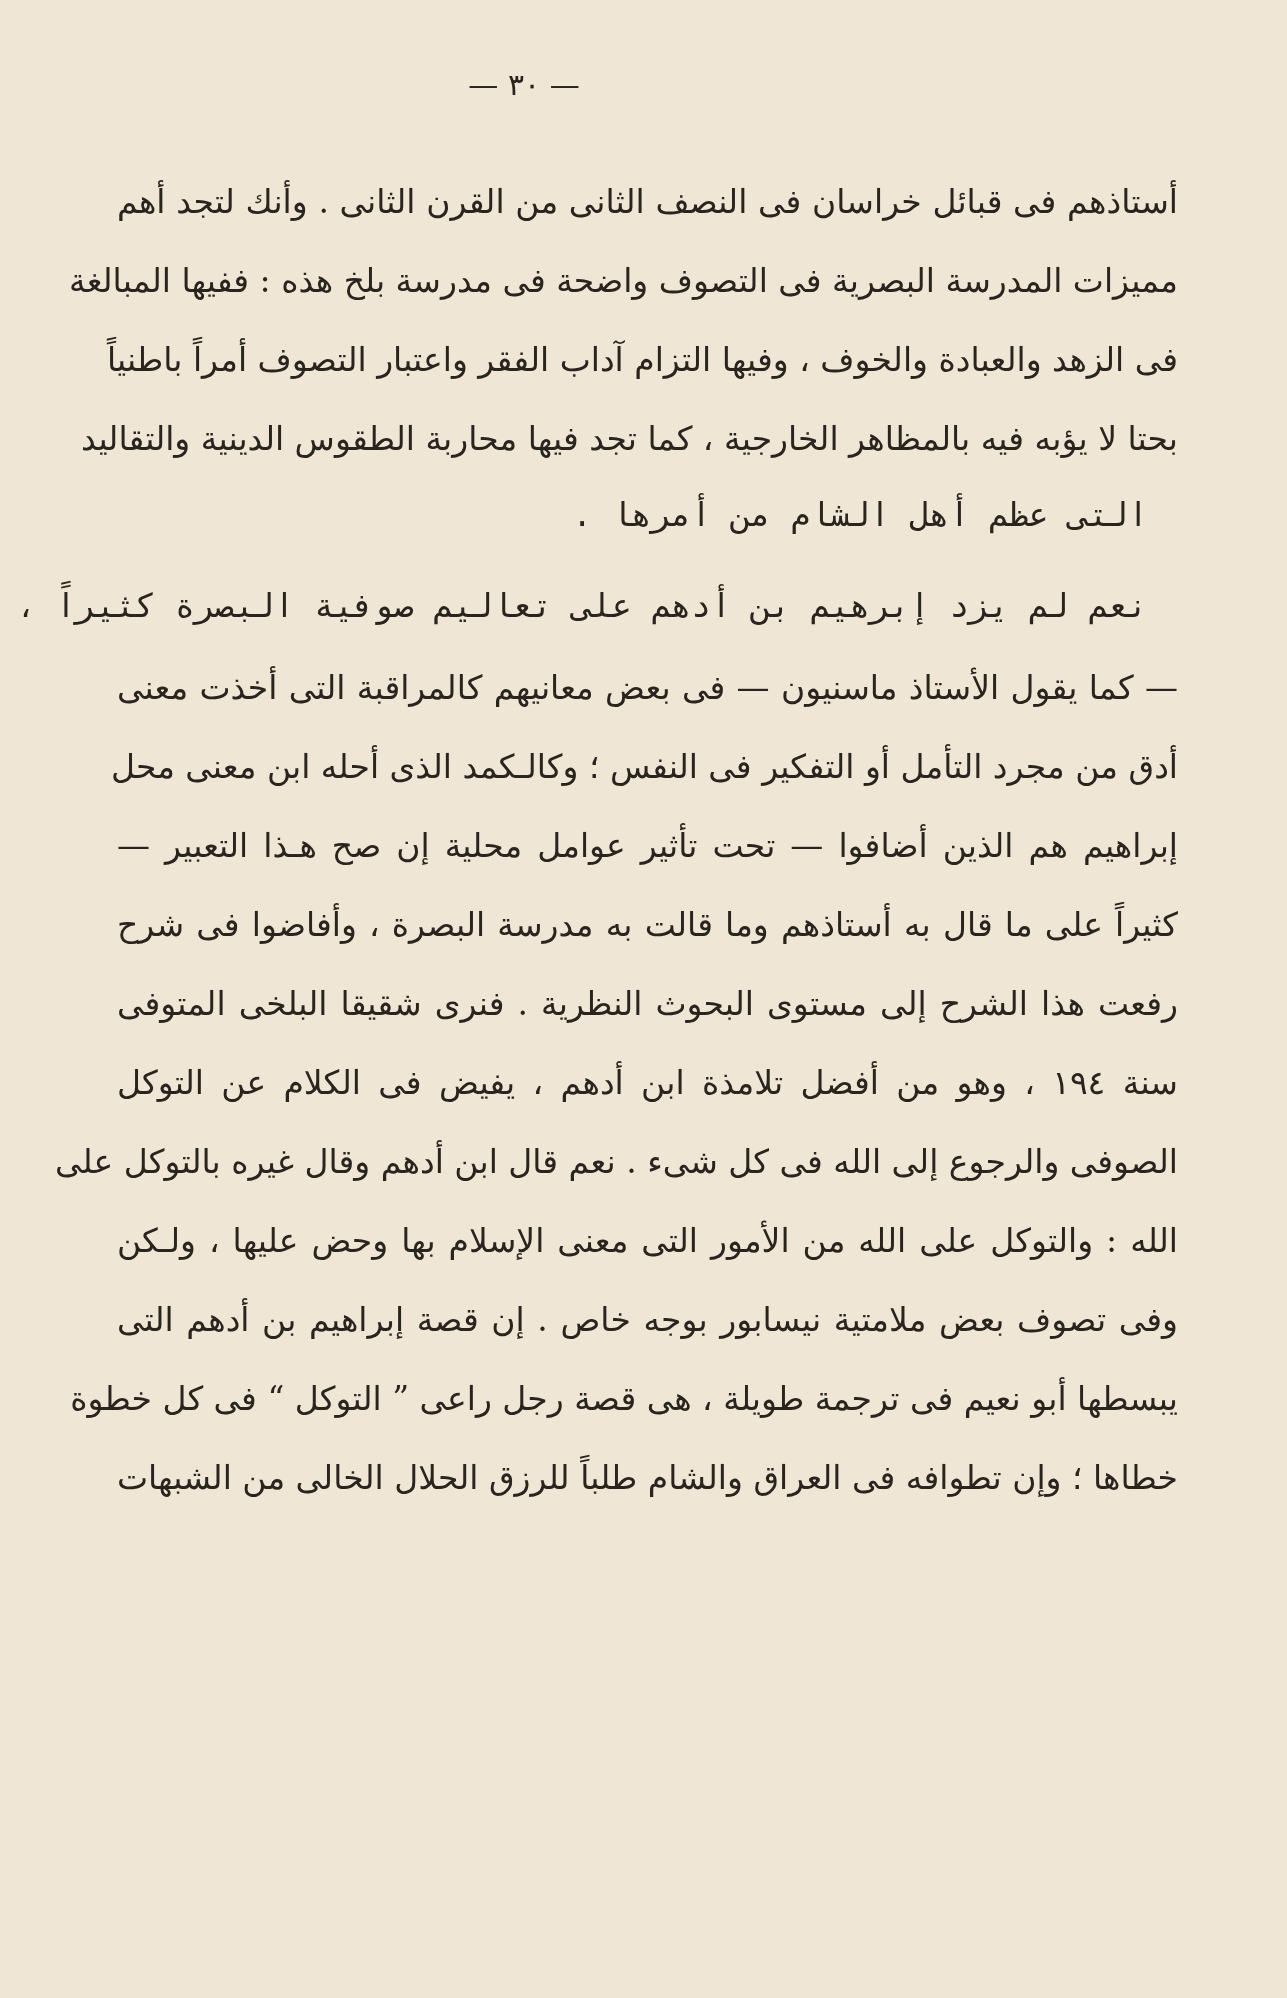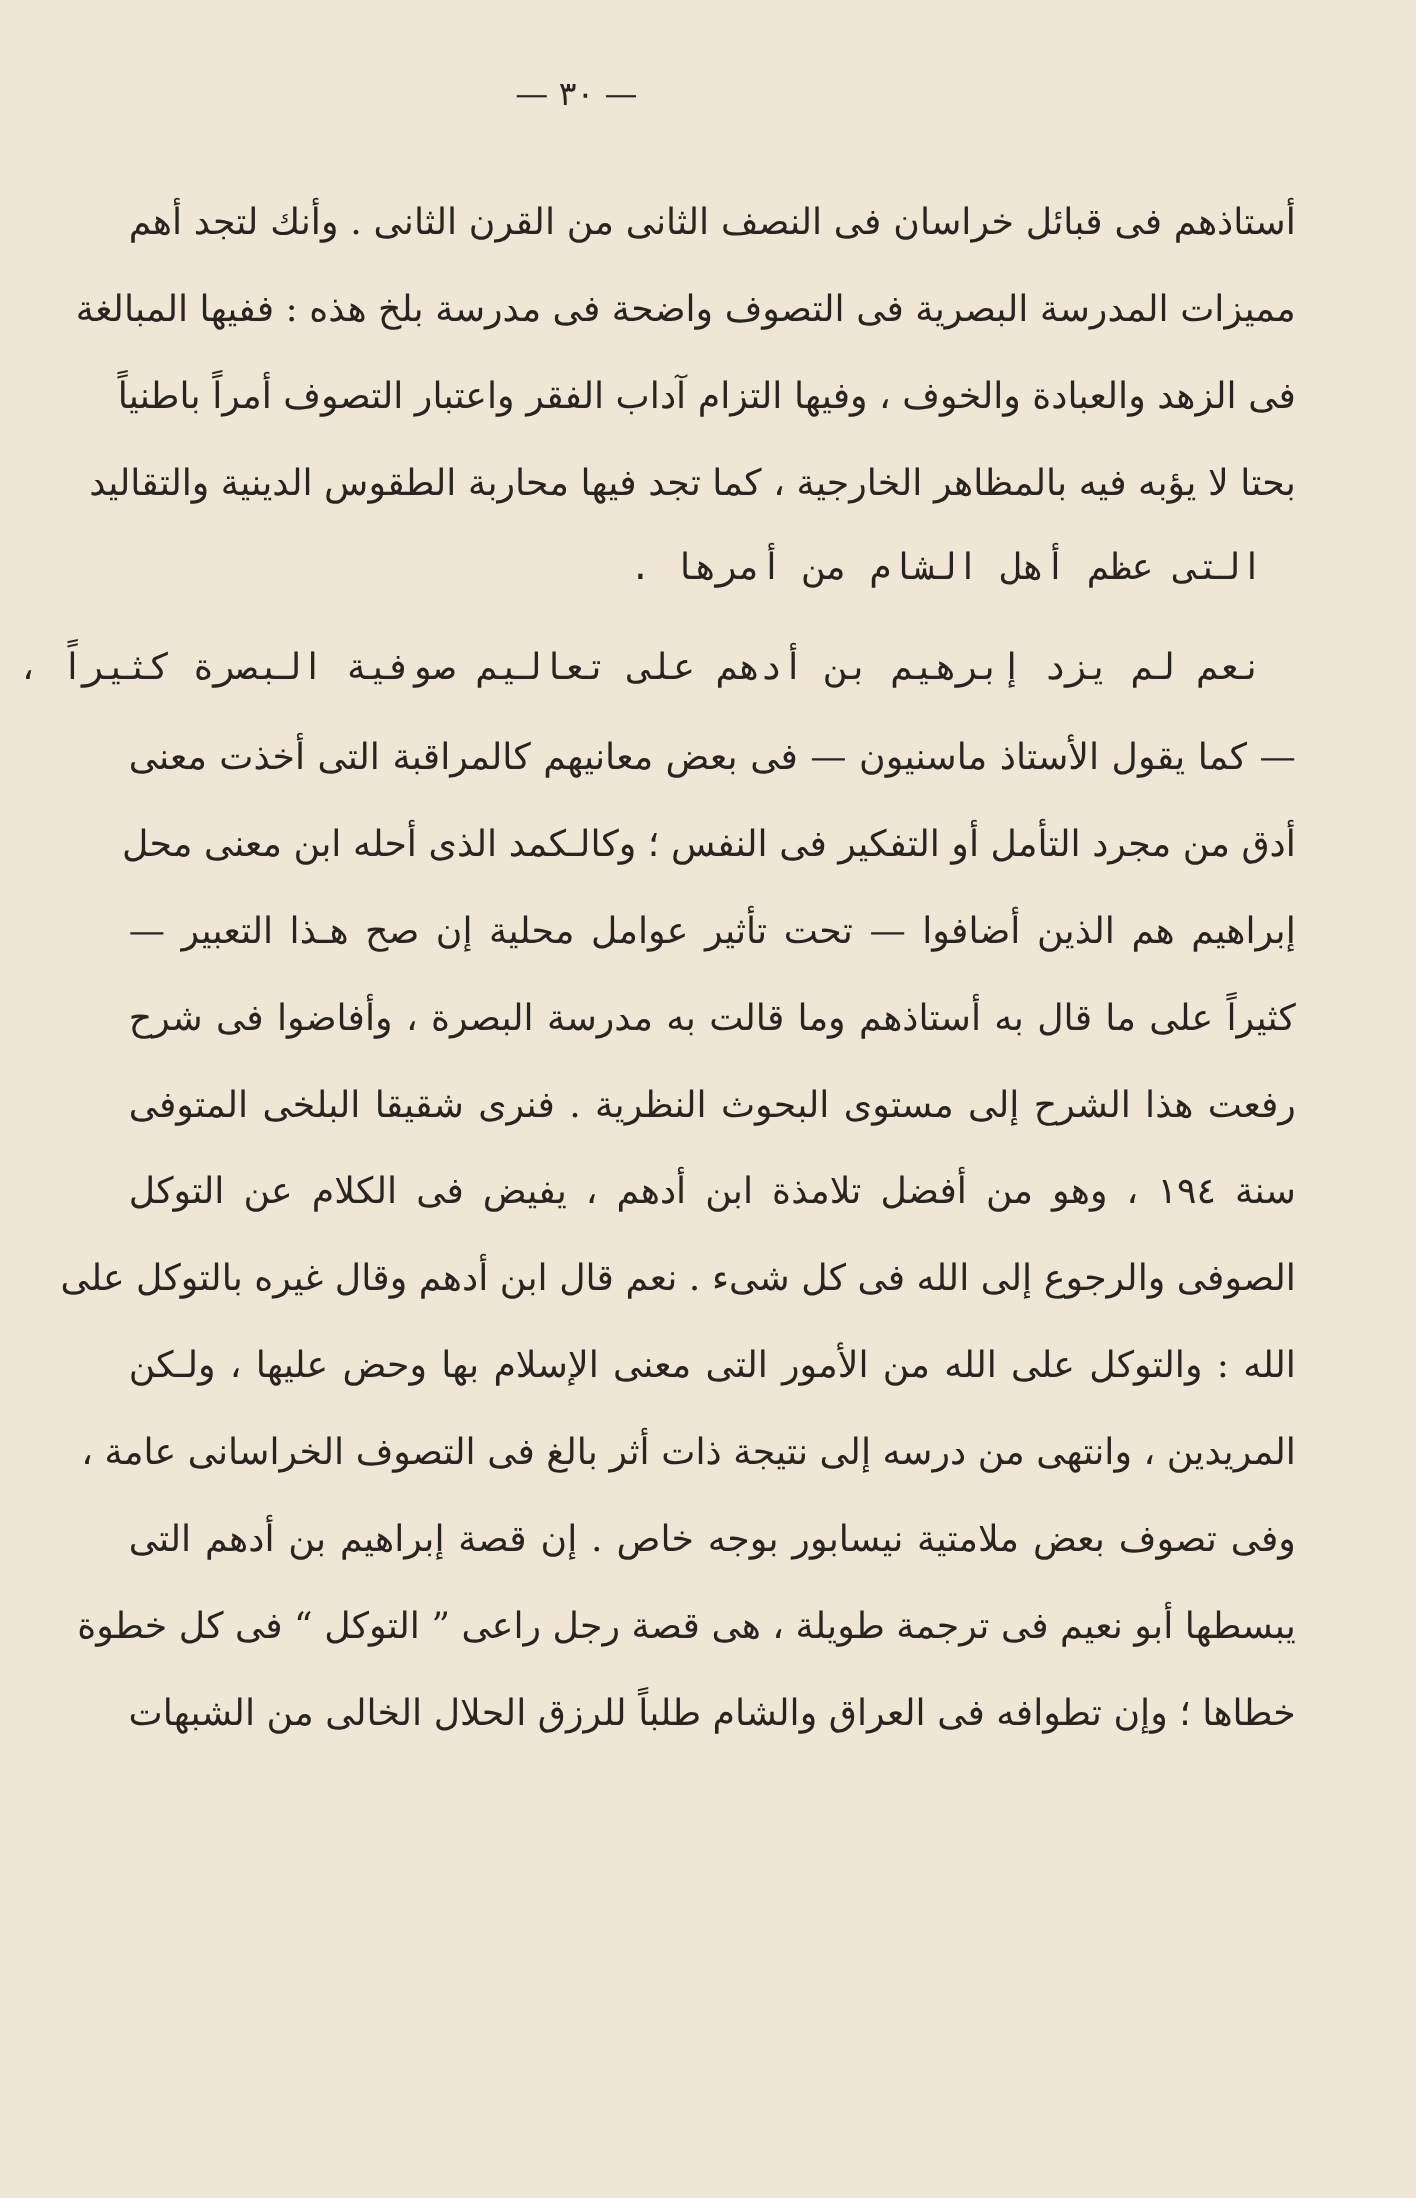--- a/index.html
+++ b/index.html
@@ -46,18 +46,17 @@
   <div class="paragraph">
     <div class="line indent">نعم لم يزد إبرهيم بن أدهم على تعاليم صوفية البصرة كثيراً ، ولـكنه تعمق</div>
     <div class="line">— كما يقول الأستاذ ماسنيون — فى بعض معانيهم كالمراقبة التى أخذت معنى</div>
     <div class="line">أدق من مجرد التأمل أو التفكير فى النفس ؛ وكالـكمد الذى أحله ابن معنى محل</div>
     <div class="line">إبراهيم هم الذين أضافوا — تحت تأثير عوامل محلية إن صح هـذا التعبير —</div>
     <div class="line">كثيراً على ما قال به أستاذهم وما قالت به مدرسة البصرة ، وأفاضوا فى شرح</div>
     <div class="line">رفعت هذا الشرح إلى مستوى البحوث النظرية . فنرى شقيقا البلخى المتوفى</div>
     <div class="line">سنة ١٩٤ ، وهو من أفضل تلامذة ابن أدهم ، يفيض فى الكلام عن التوكل</div>
     <div class="line">الصوفى والرجوع إلى الله فى كل شىء . نعم قال ابن أدهم وقال غيره بالتوكل على</div>
     <div class="line">الله : والتوكل على الله من الأمور التى معنى الإسلام بها وحض عليها ، ولـكن</div>
-    <div class="line">المريدين ، وانتهى من درسه إلى نتيجة ذات أثر بالغ فى التصوف الخراسانى عامة ،</div>
     <div class="line">وفى تصوف بعض ملامتية نيسابور بوجه خاص . إن قصة إبراهيم بن أدهم التى</div>
     <div class="line">يبسطها أبو نعيم فى ترجمة طويلة ، هى قصة رجل راعى ” التوكل “ فى كل خطوة</div>
     <div class="line">خطاها ؛ وإن تطوافه فى العراق والشام طلباً للرزق الحلال الخالى من الشبهات</div>
   </div>
 </div>
 
 </body></html>

